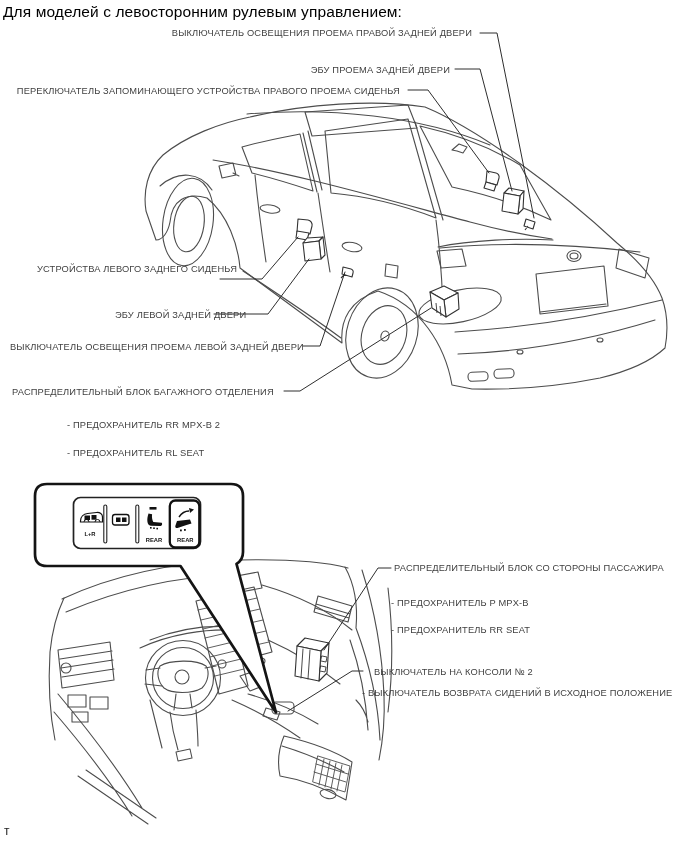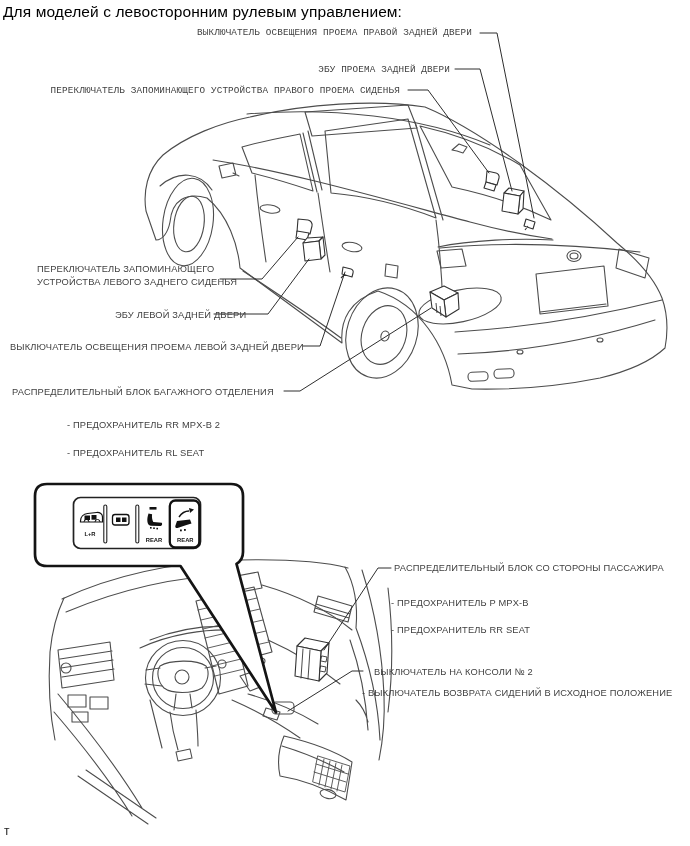--- a/index.html
+++ b/index.html
@@ -1,21 +1,21 @@
 <!DOCTYPE html>
 <html><head>
 <meta charset="utf-8">
 <style>
   html,body{margin:0;padding:0;background:#fff;}
   .page{position:relative;width:690px;height:846px;background:#ffffff;overflow:hidden;
         font-family:"Liberation Sans", sans-serif;}
   .art{position:absolute;left:0;top:0;width:690px;height:846px;}
   .heading{position:absolute;left:3px;top:3px;font-size:15.5px;color:#000;letter-spacing:0.1px;white-space:nowrap;text-align:center;}
   .lbl{position:absolute;font-size:9.3px;color:#3f3f3f;letter-spacing:0.15px;white-space:nowrap;line-height:12.6px;}
-  .lbl.r{text-align:left;font-family:Liberation Mono, monospace;}
+  .lbl.r{text-align:left;}
   .footer-char{position:absolute;left:4px;top:824px;font-size:12px;color:#222;}
   svg{display:block;}
 </style>
 </head>
 <body>
 
 <div class="page">
 
   <svg class="art" viewBox="0 0 690 846">
 
@@ -219,21 +219,20 @@
     </g>
   </svg>
 
   <div class="heading">Для моделей с левосторонним рулевым управлением:</div>
 
   <div class="lbl r" style="right:218px;top:27px;">ВЫКЛЮЧАТЕЛЬ ОСВЕЩЕНИЯ ПРОЕМА ПРАВОЙ ЗАДНЕЙ ДВЕРИ</div>
   <div class="lbl r" style="right:240px;top:64px;">ЭБУ ПРОЕМА ЗАДНЕЙ ДВЕРИ</div>
   <div class="lbl r" style="right:290px;top:85px;">ПЕРЕКЛЮЧАТЕЛЬ ЗАПОМИНАЮЩЕГО УСТРОЙСТВА ПРАВОГО ПРОЕМА СИДЕНЬЯ</div>
 
   <div class="lbl" style="left:37px;top:263px;">
-    <div>ПЕРЕКЛЮЧАТЕЛЬ ЗАПОМИНАЮЩЕГО</div>
     <div>УСТРОЙСТВА ЛЕВОГО ЗАДНЕГО СИДЕНЬЯ</div>
   </div>
   <div class="lbl" style="left:115px;top:309px;">ЭБУ ЛЕВОЙ ЗАДНЕЙ ДВЕРИ</div>
   <div class="lbl" style="left:10px;top:341px;">ВЫКЛЮЧАТЕЛЬ ОСВЕЩЕНИЯ ПРОЕМА ЛЕВОЙ ЗАДНЕЙ ДВЕРИ</div>
   <div class="lbl" style="left:12px;top:386px;">РАСПРЕДЕЛИТЕЛЬНЫЙ БЛОК БАГАЖНОГО ОТДЕЛЕНИЯ</div>
   <div class="lbl" style="left:67px;top:419px;">- ПРЕДОХРАНИТЕЛЬ RR MPX-B 2</div>
   <div class="lbl" style="left:67px;top:447px;">- ПРЕДОХРАНИТЕЛЬ RL SEAT</div>
 
   <div class="lbl" style="left:394px;top:562px;">РАСПРЕДЕЛИТЕЛЬНЫЙ БЛОК СО СТОРОНЫ ПАССАЖИРА</div>
   <div class="lbl" style="left:391px;top:597px;text-align:right;">- ПРЕДОХРАНИТЕЛЬ P MPX-B</div>

